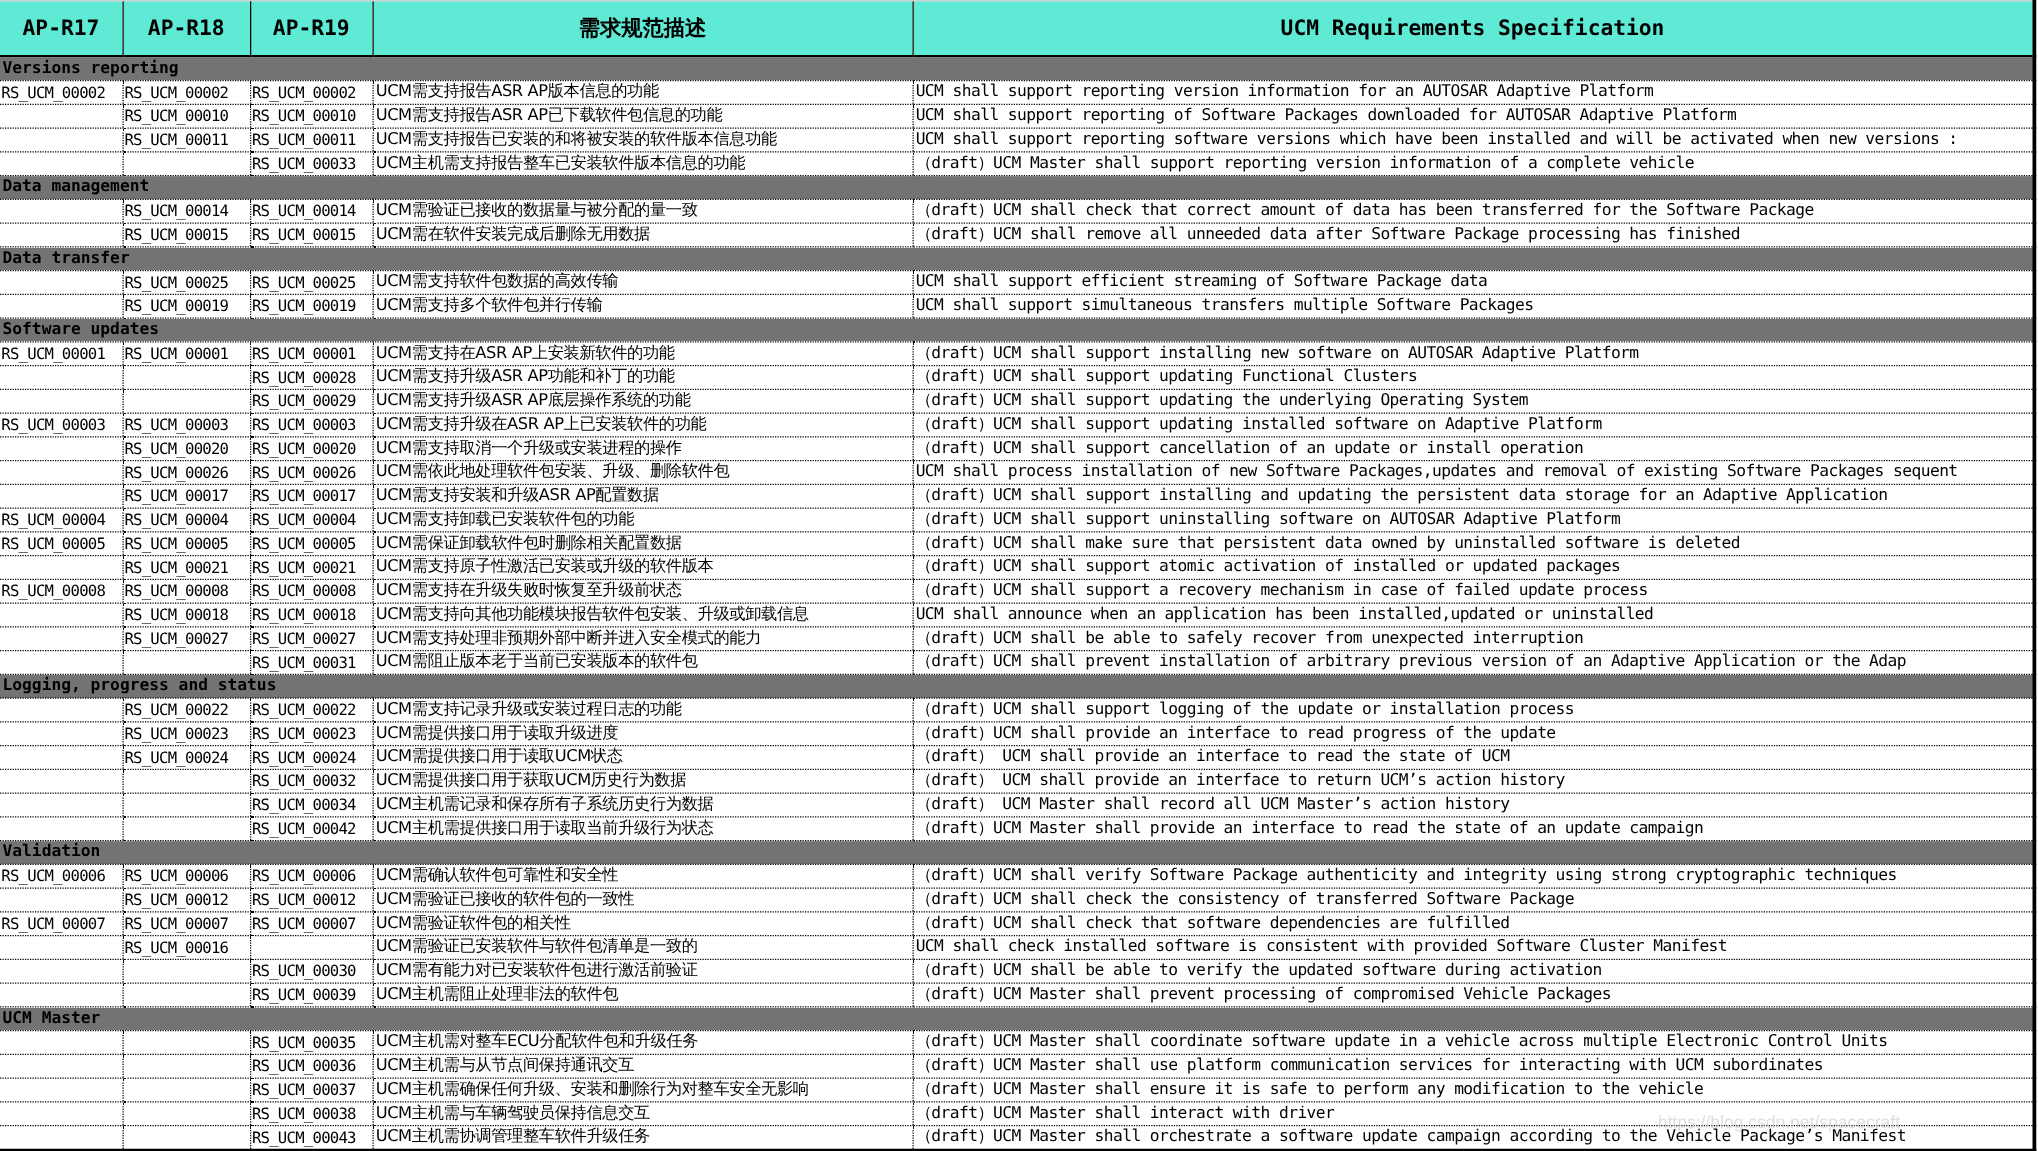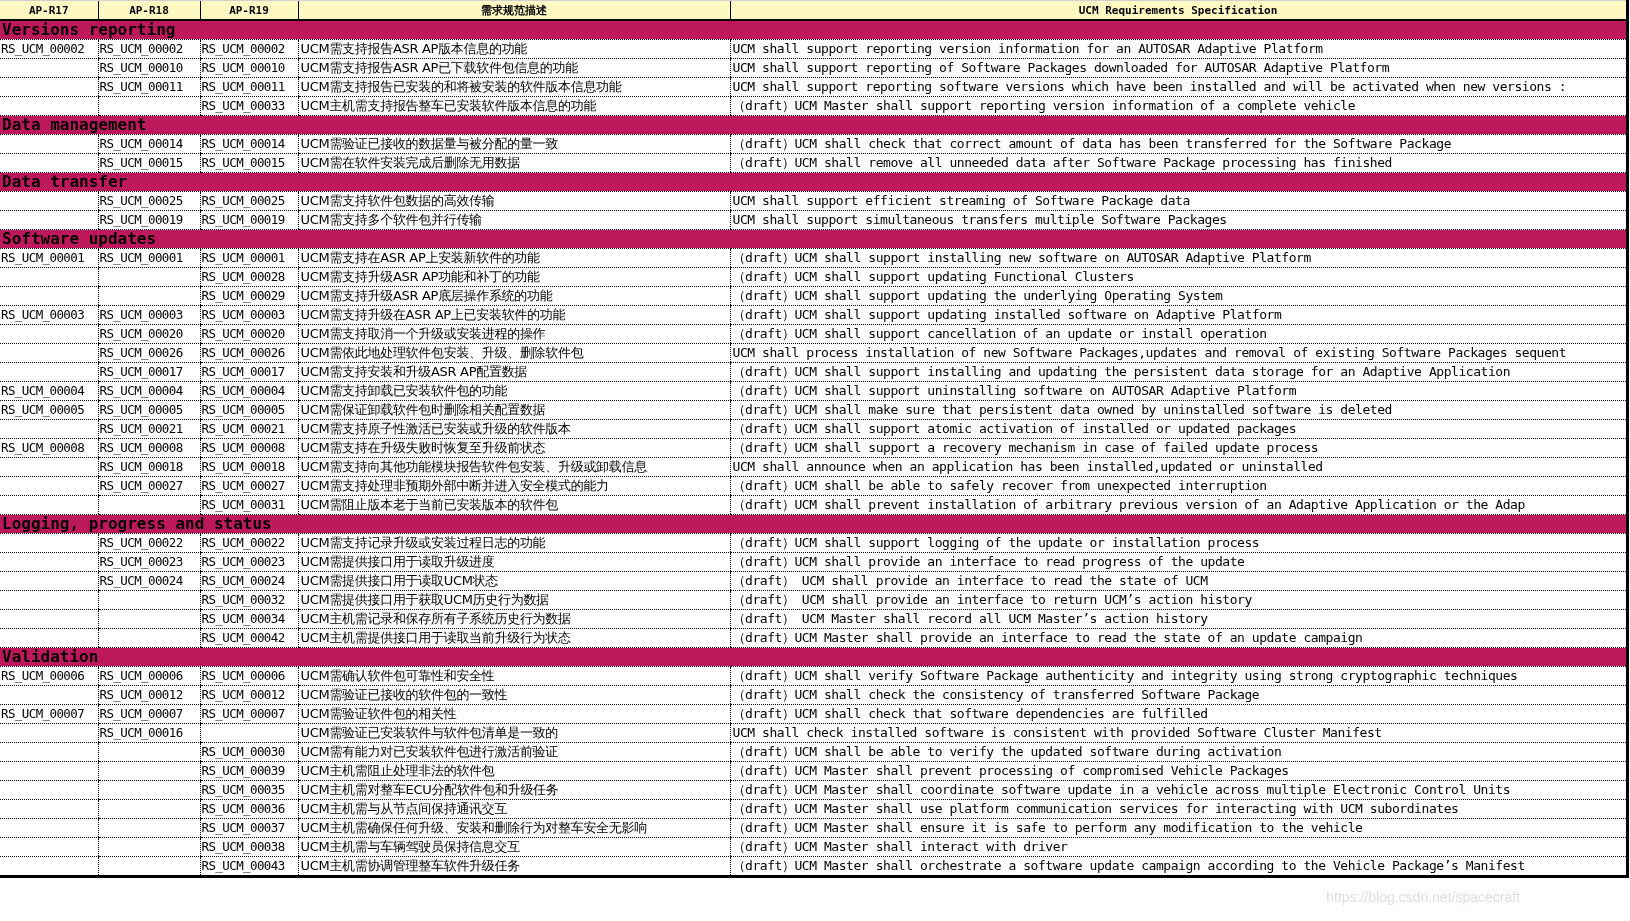--- a/index.html
+++ b/index.html
@@ -11,39 +11,39 @@
     font-size: 13px; color: #000;
     border-right: 3px solid #000;
     border-bottom: 3px solid #000;
   }
   .sheet col.c1 { width: 98px; }
   .sheet col.c2 { width: 102px; }
   .sheet col.c3 { width: 98px; }
   .sheet col.c4 { width: 432px; }
   .sheet col.c5 { width: 897px; }
   .sheet th {
-    height: 18px; padding: 0; background: #fef9c3;
-    font-weight: bold; text-align: center; font-size: 11px;
+    height: 18px; padding: 10px; background: #5eead4;
+    font-weight: bold; text-align: center; font-size: 17px;
     border-left: 1px solid #000; border-bottom: 2px solid #000;
     border-top: 1px solid #d0d0d0;
     white-space: nowrap; overflow: hidden;
   }
   .sheet th:first-child { border-left: none; }
   .sheet td {
     height: 18px; padding: 0 0 0 2px; line-height: 18px;
     white-space: nowrap; overflow: hidden;
     border-left: 1px dotted #000; border-bottom: 1px dotted #000;
     letter-spacing: -0.35px;
   }
   .sheet td:first-child { border-left: none; }
   .sheet td.id { font-size: 12.5px; letter-spacing: -0.6px; padding-left: 1px; }
   .sheet td.zh { font-family: "DejaVu Sans", "Liberation Sans", sans-serif; font-size: 13px; letter-spacing: -0.3px; }
   .sheet td.en { font-size: 13px; letter-spacing: -0.45px; }
   .sheet tr.section td {
-    background: #be185d; font-weight: bold; font-size: 16px;
+    background: #737373; font-weight: bold; font-size: 13px;
     border-left: none; letter-spacing: 0;
   }
   .watermark {
     position: absolute; right: 110px; bottom: 16px;
     color: rgba(200,200,200,0.6);
     font-family: "Liberation Sans", sans-serif; font-size: 14px;
   }
 </style>
 </head>
 <body>
@@ -315,20 +315,23 @@
         <td class="zh">UCM需有能力对已安装软件包进行激活前验证</td>
         <td class="en">（draft）UCM shall be able to verify the updated software during activation</td>
       </tr>
       <tr>
         <td class="id"></td>
         <td class="id"></td>
         <td class="id">RS_UCM_00039</td>
         <td class="zh">UCM主机需阻止处理非法的软件包</td>
         <td class="en">（draft）UCM Master shall prevent processing of compromised Vehicle Packages</td>
       </tr>
+      <tr class="section">
+        <td colspan="5">UCM Master</td>
+      </tr>
       <tr>
         <td class="id"></td>
         <td class="id"></td>
         <td class="id">RS_UCM_00035</td>
         <td class="zh">UCM主机需对整车ECU分配软件包和升级任务</td>
         <td class="en">（draft）UCM Master shall coordinate software update in a vehicle across multiple Electronic Control Units</td>
       </tr>
       <tr>
         <td class="id"></td>
         <td class="id"></td>

